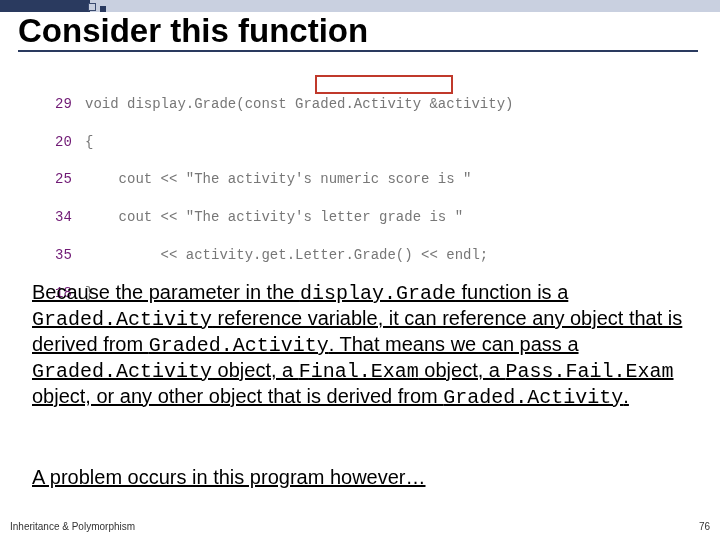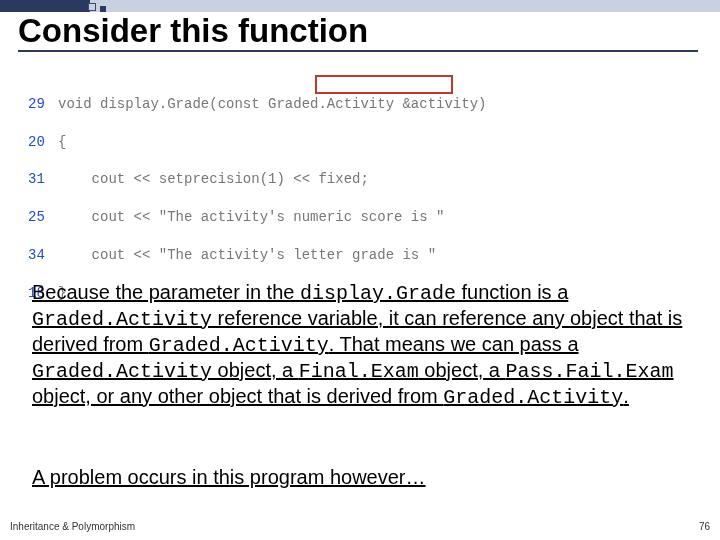--- a/index.html
+++ b/index.html
@@ -44,21 +44,21 @@
     position: absolute;
     top: 76px;
     left: 28px;
     font-family: "Courier New", monospace;
     font-size: 14px;
     color: #777;
     line-height: 1.35;
     white-space: pre;
   }
   .code-line { display: block; }
-  .ln { display: inline-block; width: 30px; color: #1d4ed8; }
+  .ln { display: inline-block; width: 30px; color: #701a75; margin-left: 27px; }
   .highlight-box {
     position: absolute;
     top: 75px;
     left: 315px;
     width: 138px;
     height: 19px;
     border: 2px solid #c0392b;
     pointer-events: none;
   }
   .para {
@@ -96,23 +96,23 @@
   <div class="light"></div>
   <div class="square1"></div>
   <div class="square2"></div>
 </div>
 
 <div class="title">Consider this function</div>
 
 <div class="code-block">
 <span class="code-line"><span class="ln">29</span><span>void display.Grade(const Graded.Activity &amp;activity)</span></span>
 <span class="code-line"><span class="ln">20</span><span>{</span></span>
-<span class="code-line"><span class="ln">31</span><span>    cout &lt;&lt; setprecision(1) &lt;&lt; fixed;</span></span>
 <span class="code-line"><span class="ln">25</span><span>    cout &lt;&lt; "The activity's numeric score is "</span></span>
 <span class="code-line"><span class="ln">34</span><span>    cout &lt;&lt; "The activity's letter grade is "</span></span>
+<span class="code-line"><span class="ln">35</span><span>         &lt;&lt; activity.get.Letter.Grade() &lt;&lt; endl;</span></span>
 <span class="code-line"><span class="ln">18</span><span>}</span></span>
 </div>
 
 <div class="highlight-box"></div>
 
 <div class="para para1">
   <span>Because the parameter in the </span><span class="mono">display.Grade</span><span> function is a </span><span class="mono">Graded.Activity</span><span> reference variable, it can reference any object that is derived from </span><span class="mono">Graded.Activity</span><span>. That means we can pass a </span><span class="mono">Graded.Activity</span><span> object, a </span><span class="mono">Final.Exam</span><span> object, a </span><span class="mono">Pass.Fail.Exam</span><span> object, or any other object that is derived from </span><span class="mono">Graded.Activity</span><span>.</span>
 </div>
 
 <div class="para para2">A problem occurs in this program however…</div>

